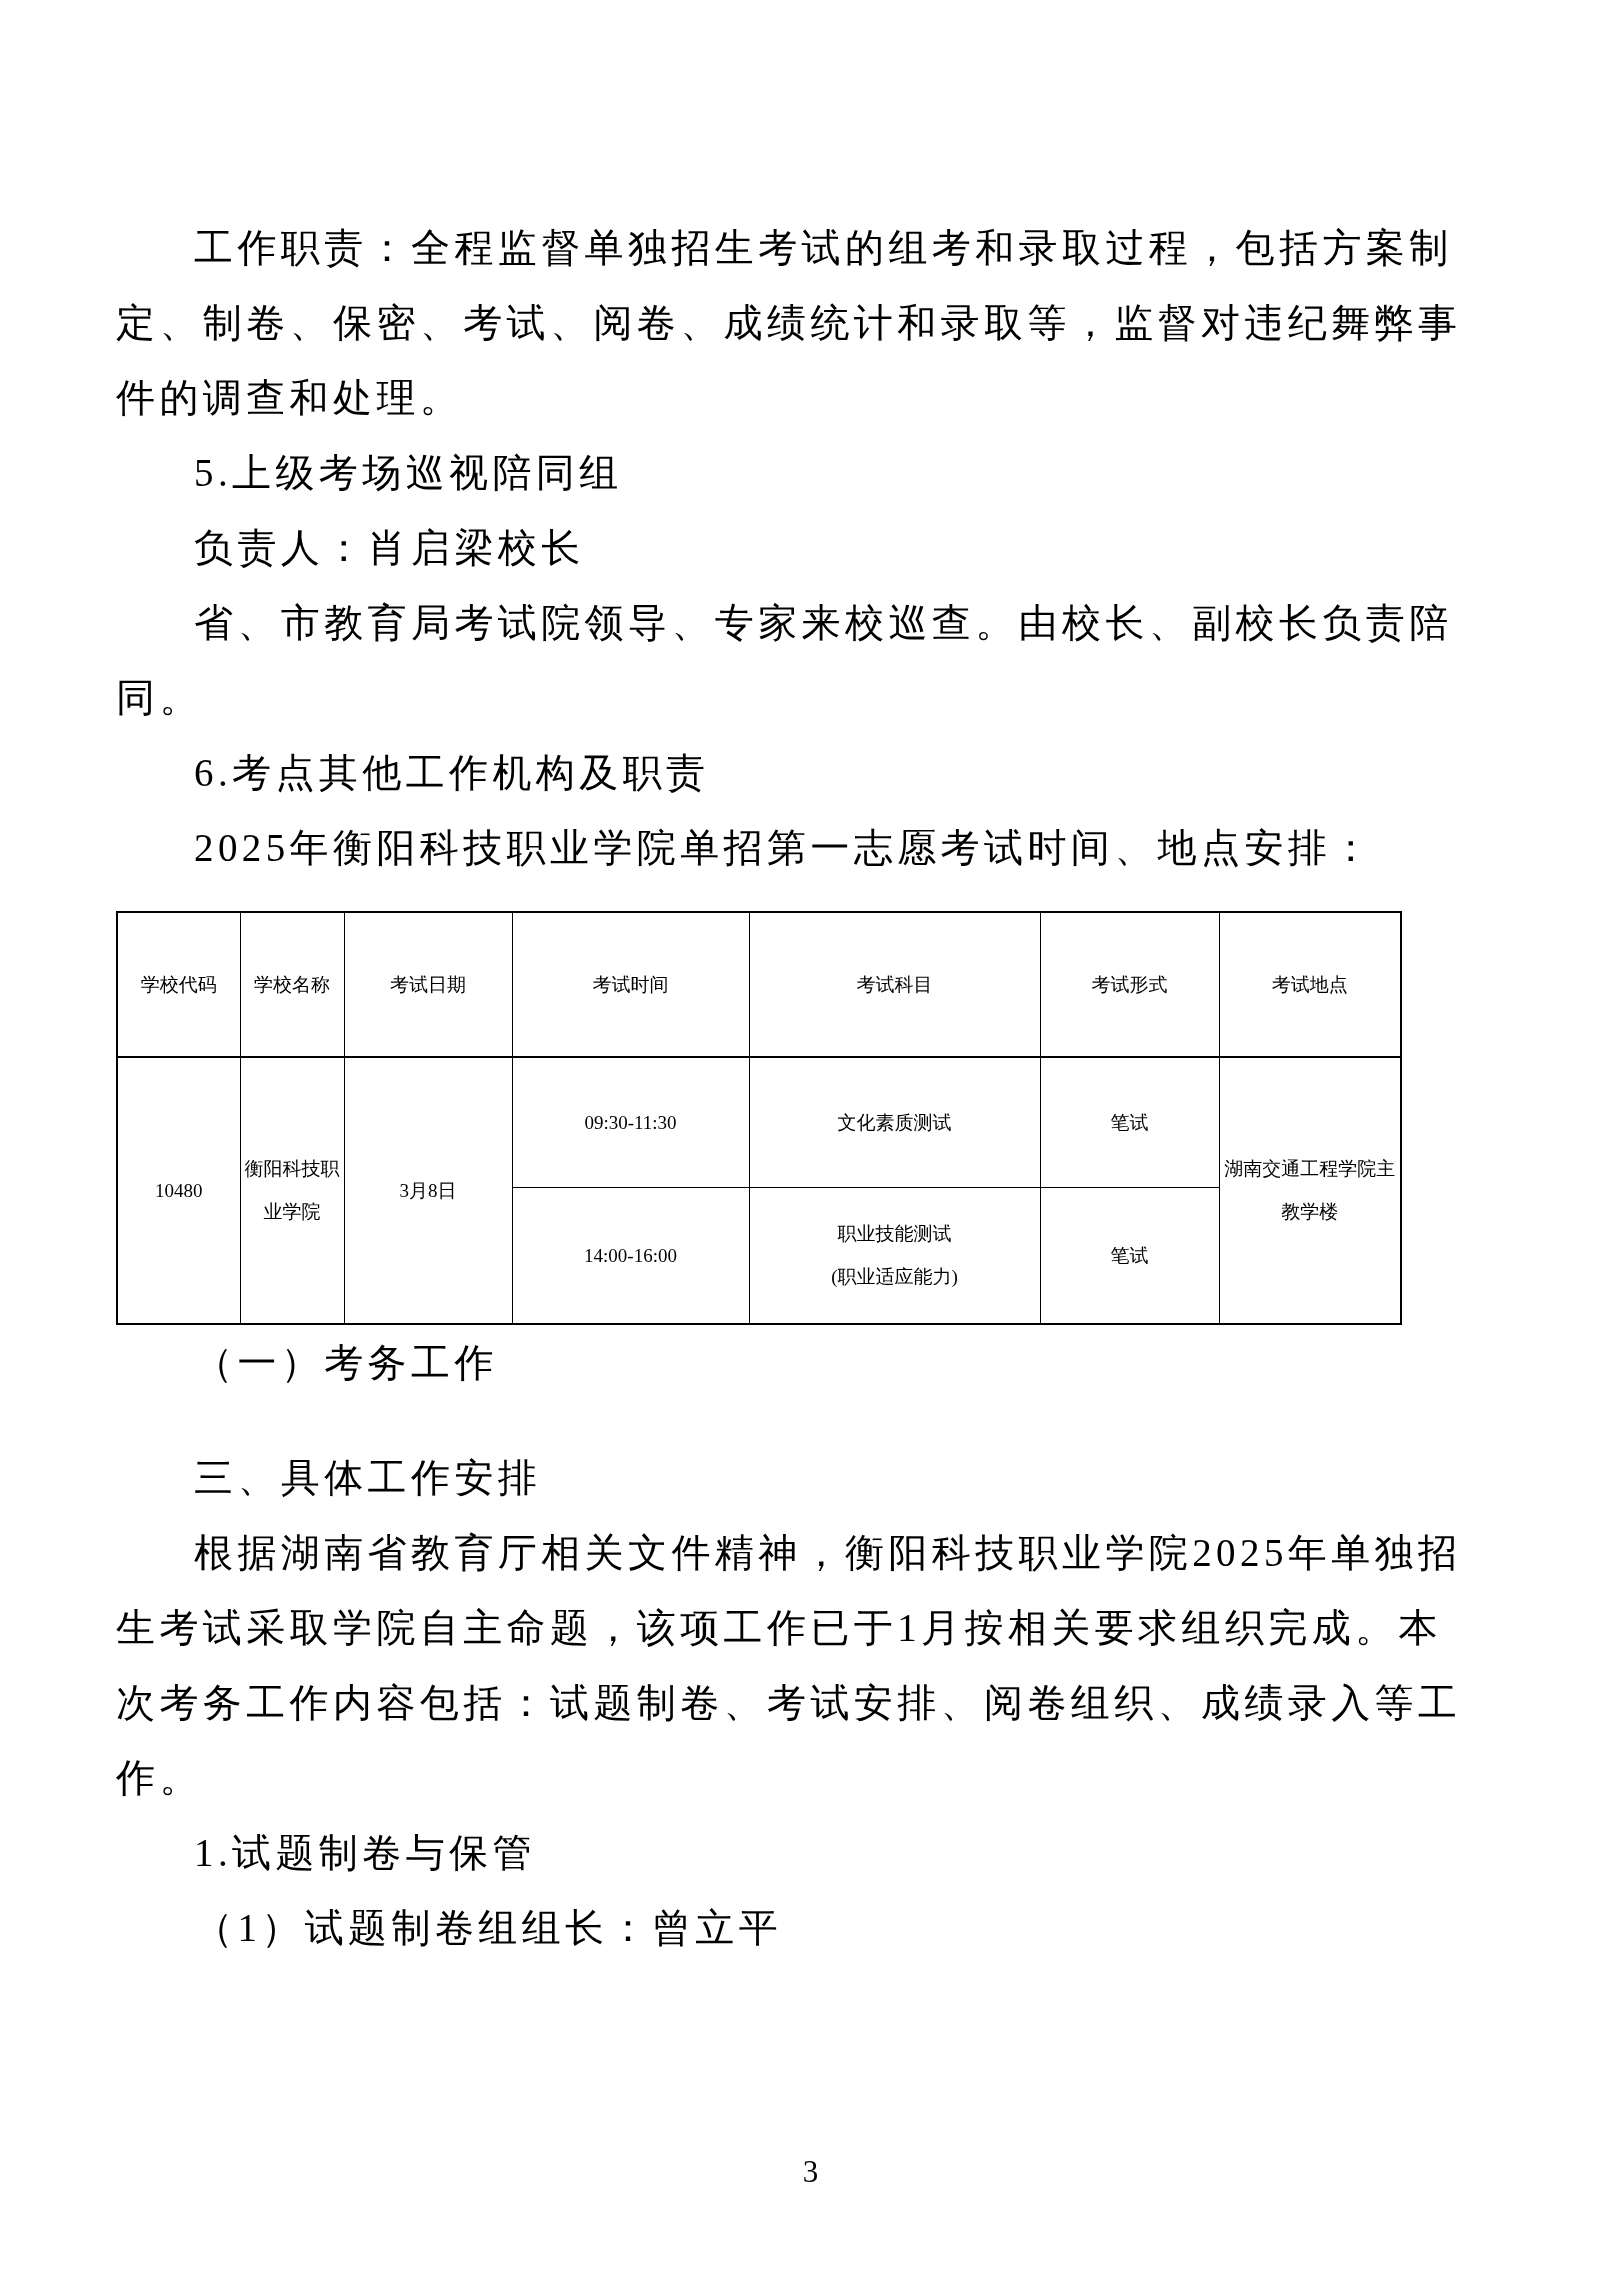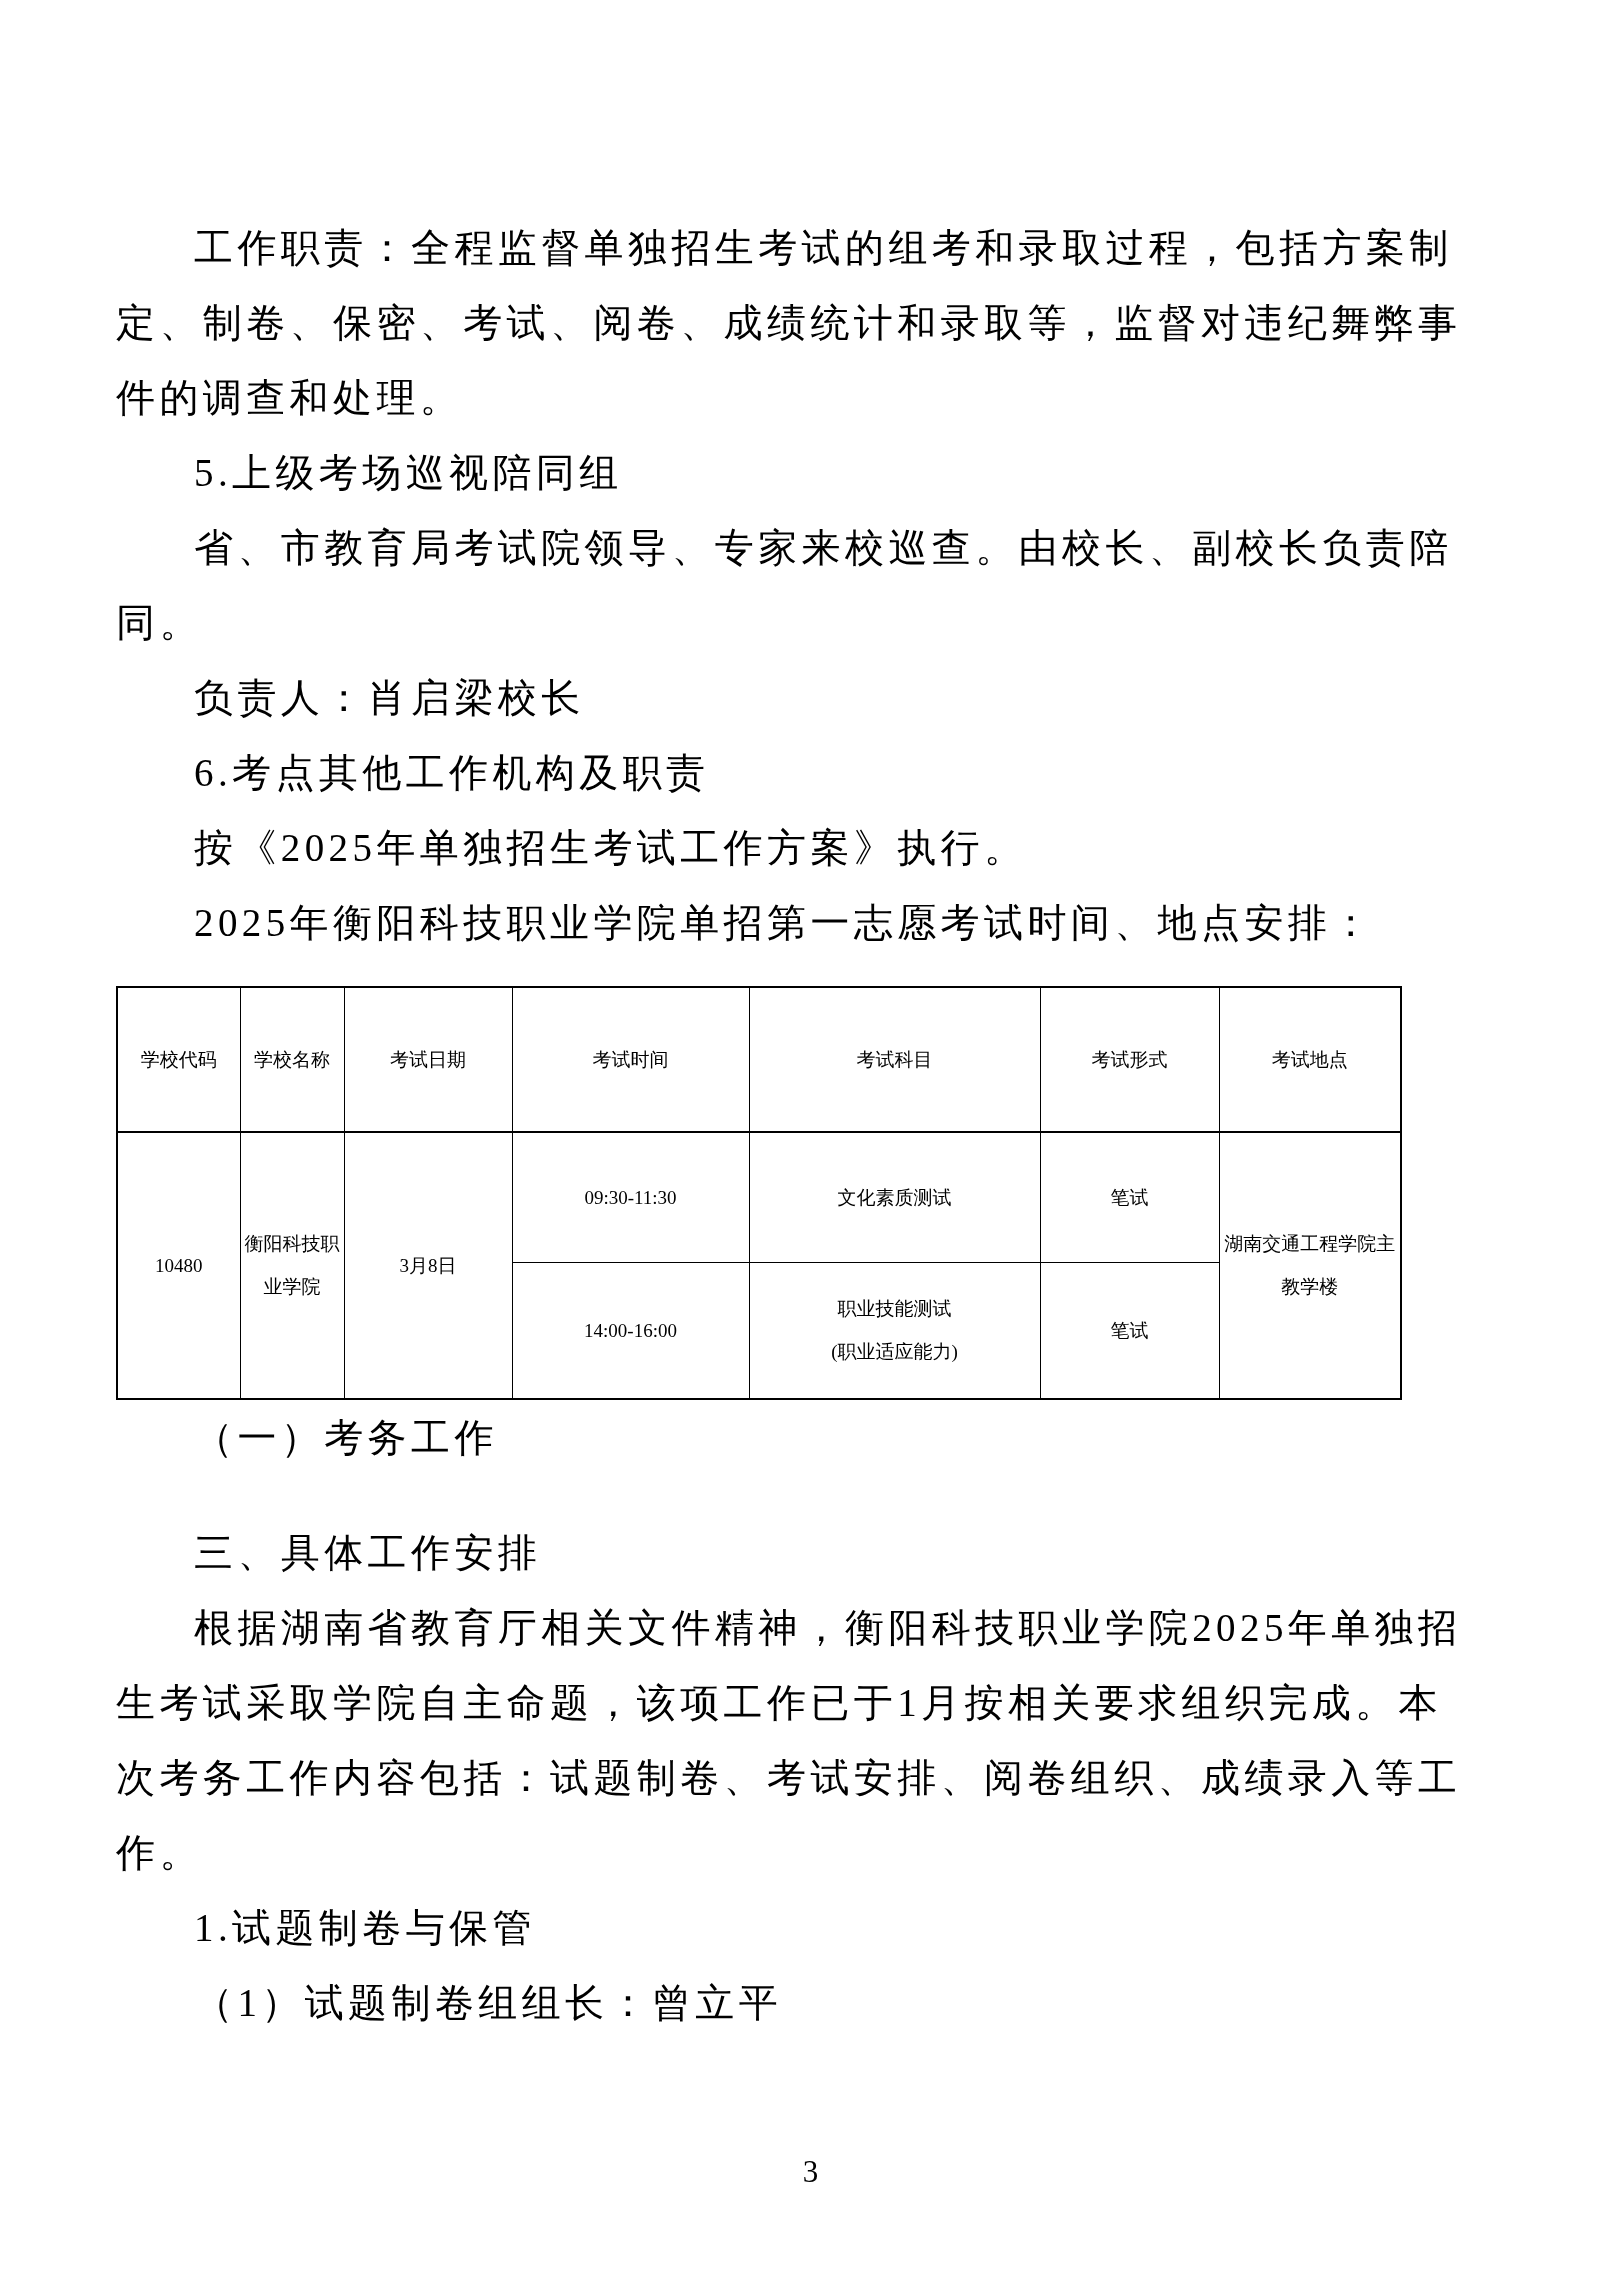--- a/index.html
+++ b/index.html
@@ -73,27 +73,26 @@
 </style>
 </head>
 <body>
 
 <div class="page">
 
   <p class="para">工作职责：全程监督单独招生考试的组考和录取过程，包括方案制定、制卷、保密、考试、阅卷、成绩统计和录取等，监督对违纪舞弊事件的调查和处理。</p>
 
   <p class="heading">5.上级考场巡视陪同组</p>
 
+  <p class="para">负责人：肖启梁校长</p>
+
   <p class="para">省、市教育局考试院领导、专家来校巡查。由校长、副校长负责陪同。</p>
-
-  <p class="para">负责人：肖启梁校长</p>
 
   <p class="heading">6.考点其他工作机构及职责</p>
 
-  <p class="para">按《2025年单独招生考试工作方案》执行。</p>
 
 
   <p class="para">2025年衡阳科技职业学院单招第一志愿考试时间、地点安排：</p>
 
   <table class="exam-table">
     <colgroup>
       <col style="width:123px">
       <col style="width:104px">
       <col style="width:168px">
       <col style="width:237px">

